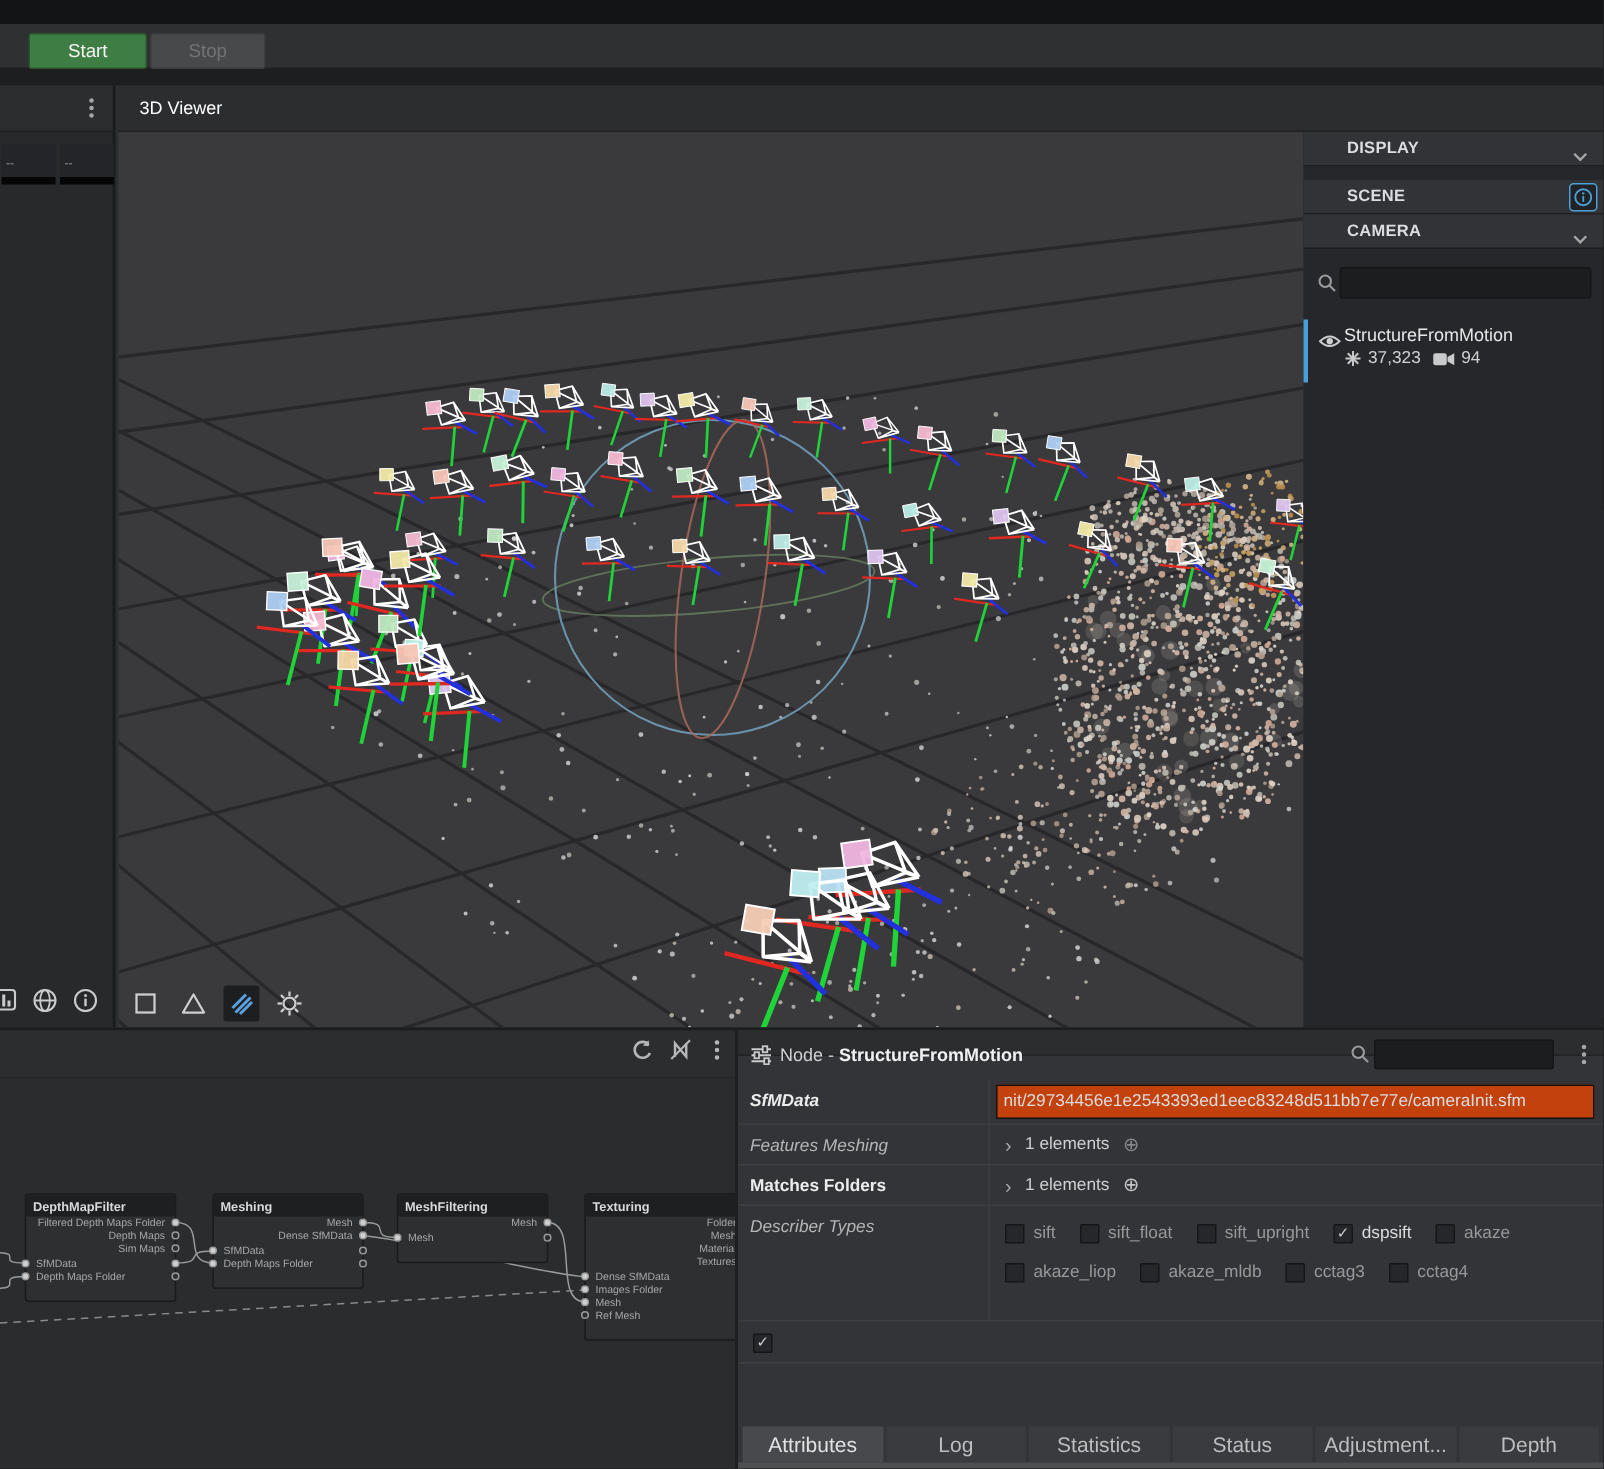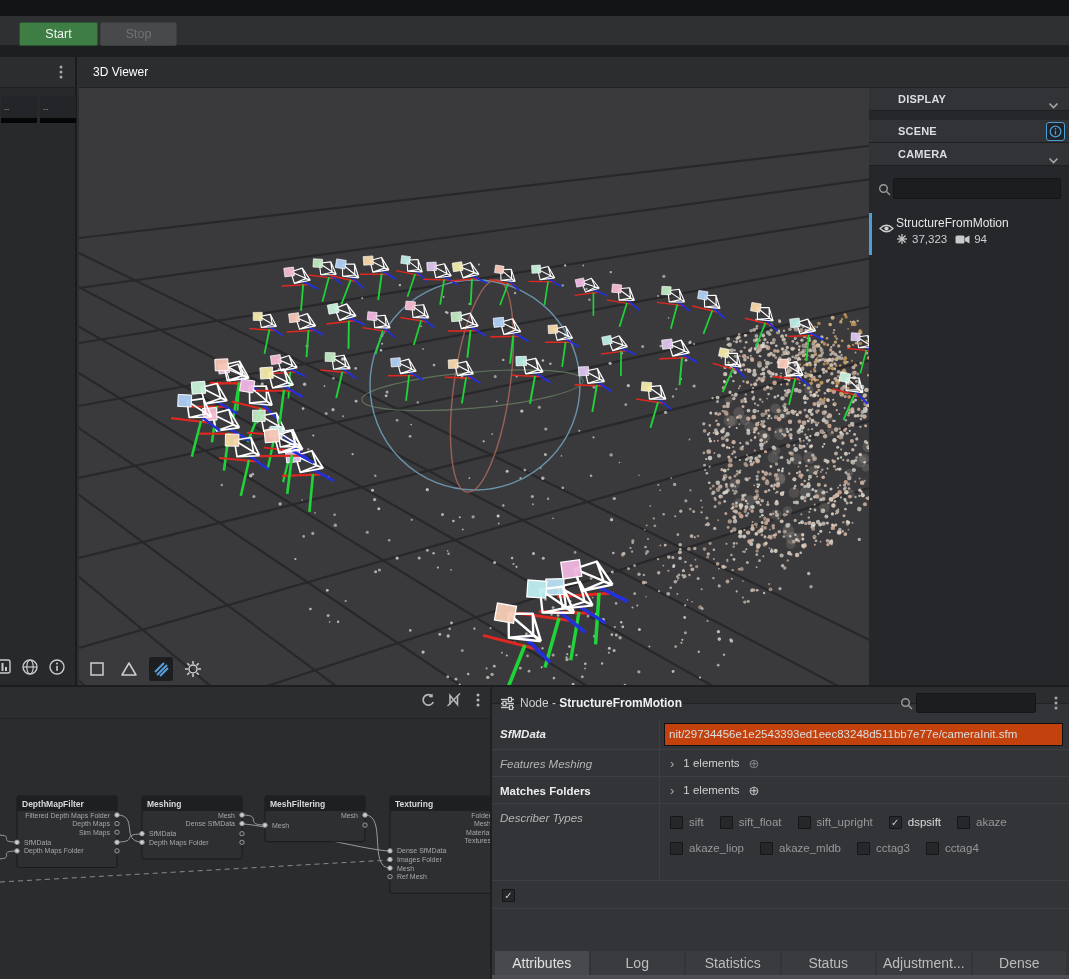--- a/index.html
+++ b/index.html
@@ -2462,18 +2462,18 @@
           </div>
         </div>
       </div>
 
       <div class="attr-tabs" id="attr-tabs">
           <div class="tab active">Attributes</div>
           <div class="tab">Log</div>
           <div class="tab">Statistics</div>
           <div class="tab">Status</div>
           <div class="tab">Adjustment...</div>
-          <div class="tab">Dense</div>
+          <div class="tab">Depth</div>
         </div>
       <div class="attr-bottom-strip"></div>
     </div>
   </div>
 </div>
 
 </body></html>

